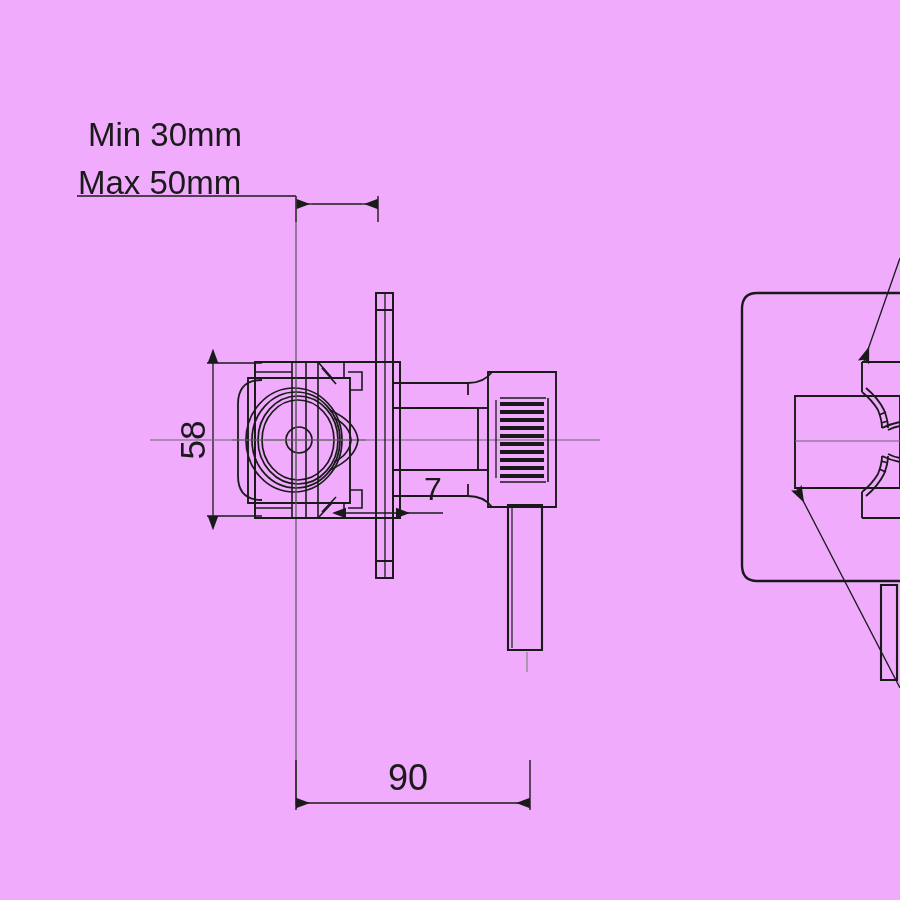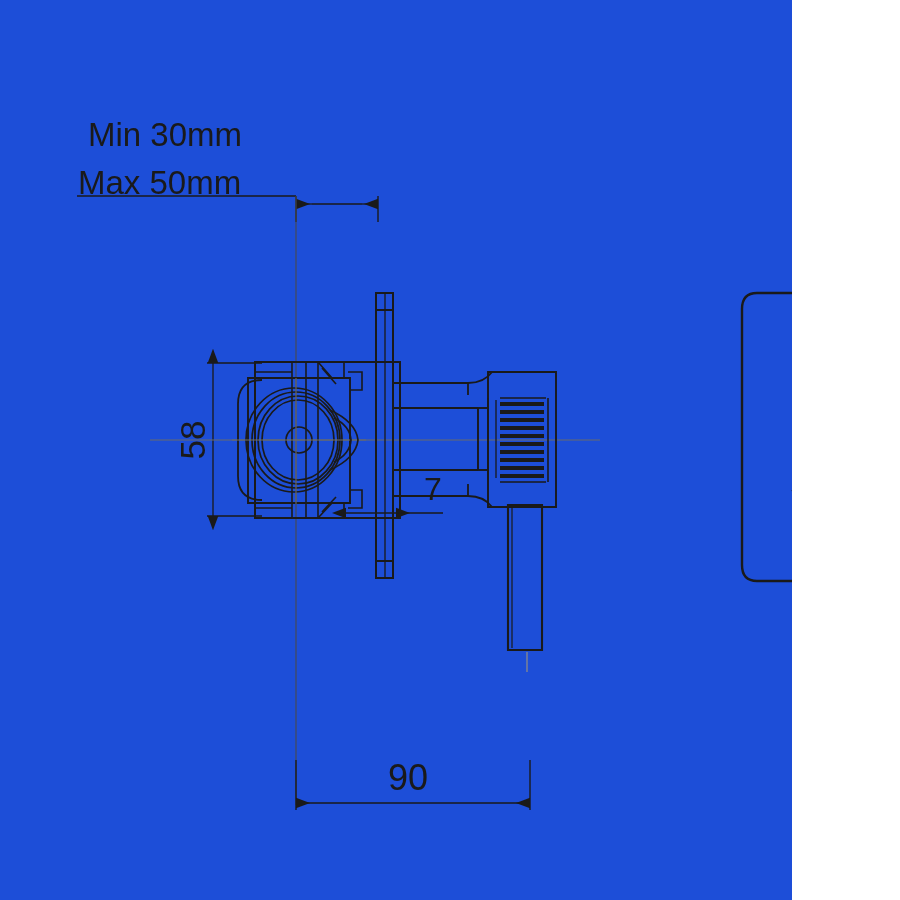--- a/index.html
+++ b/index.html
@@ -6,23 +6,23 @@
   html, body {
     margin: 0;
     padding: 0;
     background: #ffffff;
   }
   body {
     font-family: "Liberation Sans", sans-serif;
   }
   #drawing-root {
     position: relative;
-    width: 792px;
+    width: 900px;
     height: 900px;
-    background: #1d4ed8;
+    background: #f0abfc;
     overflow: hidden;
   }
   #drawing-svg {
     position: absolute;
     left: 0;
     top: 0;
     width: 900px;
     height: 900px;
   }
   .dim-text {

